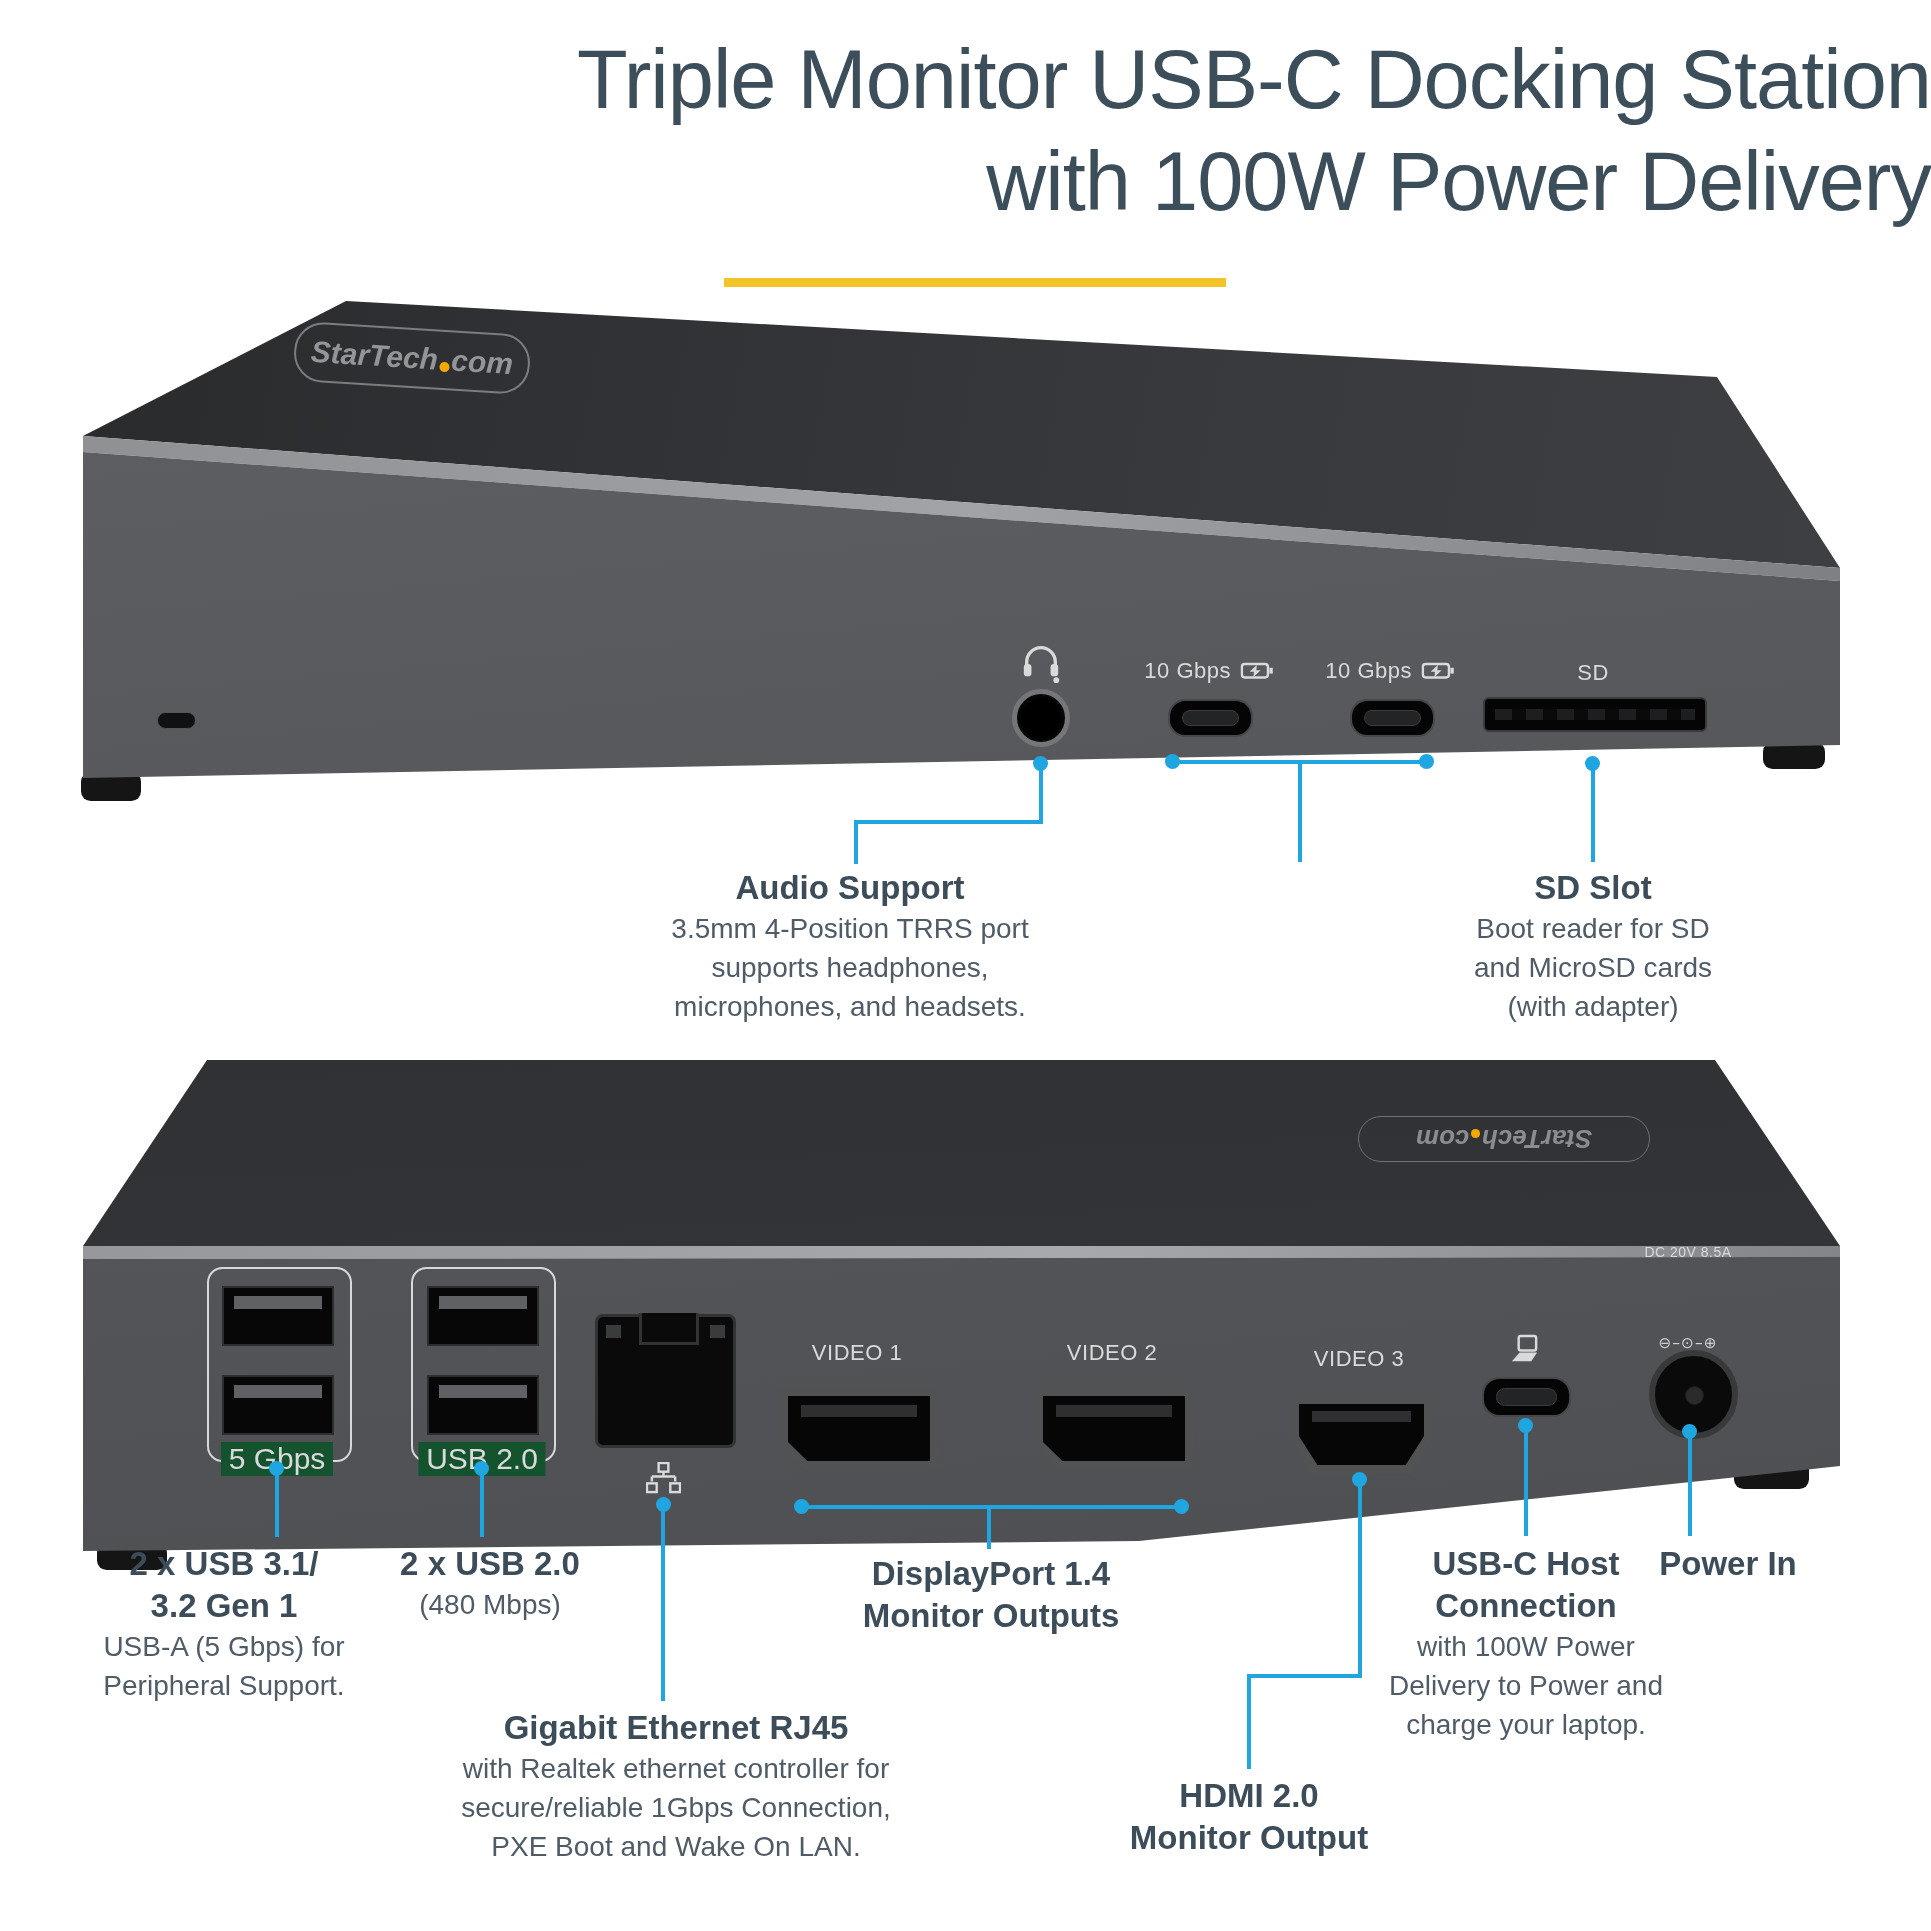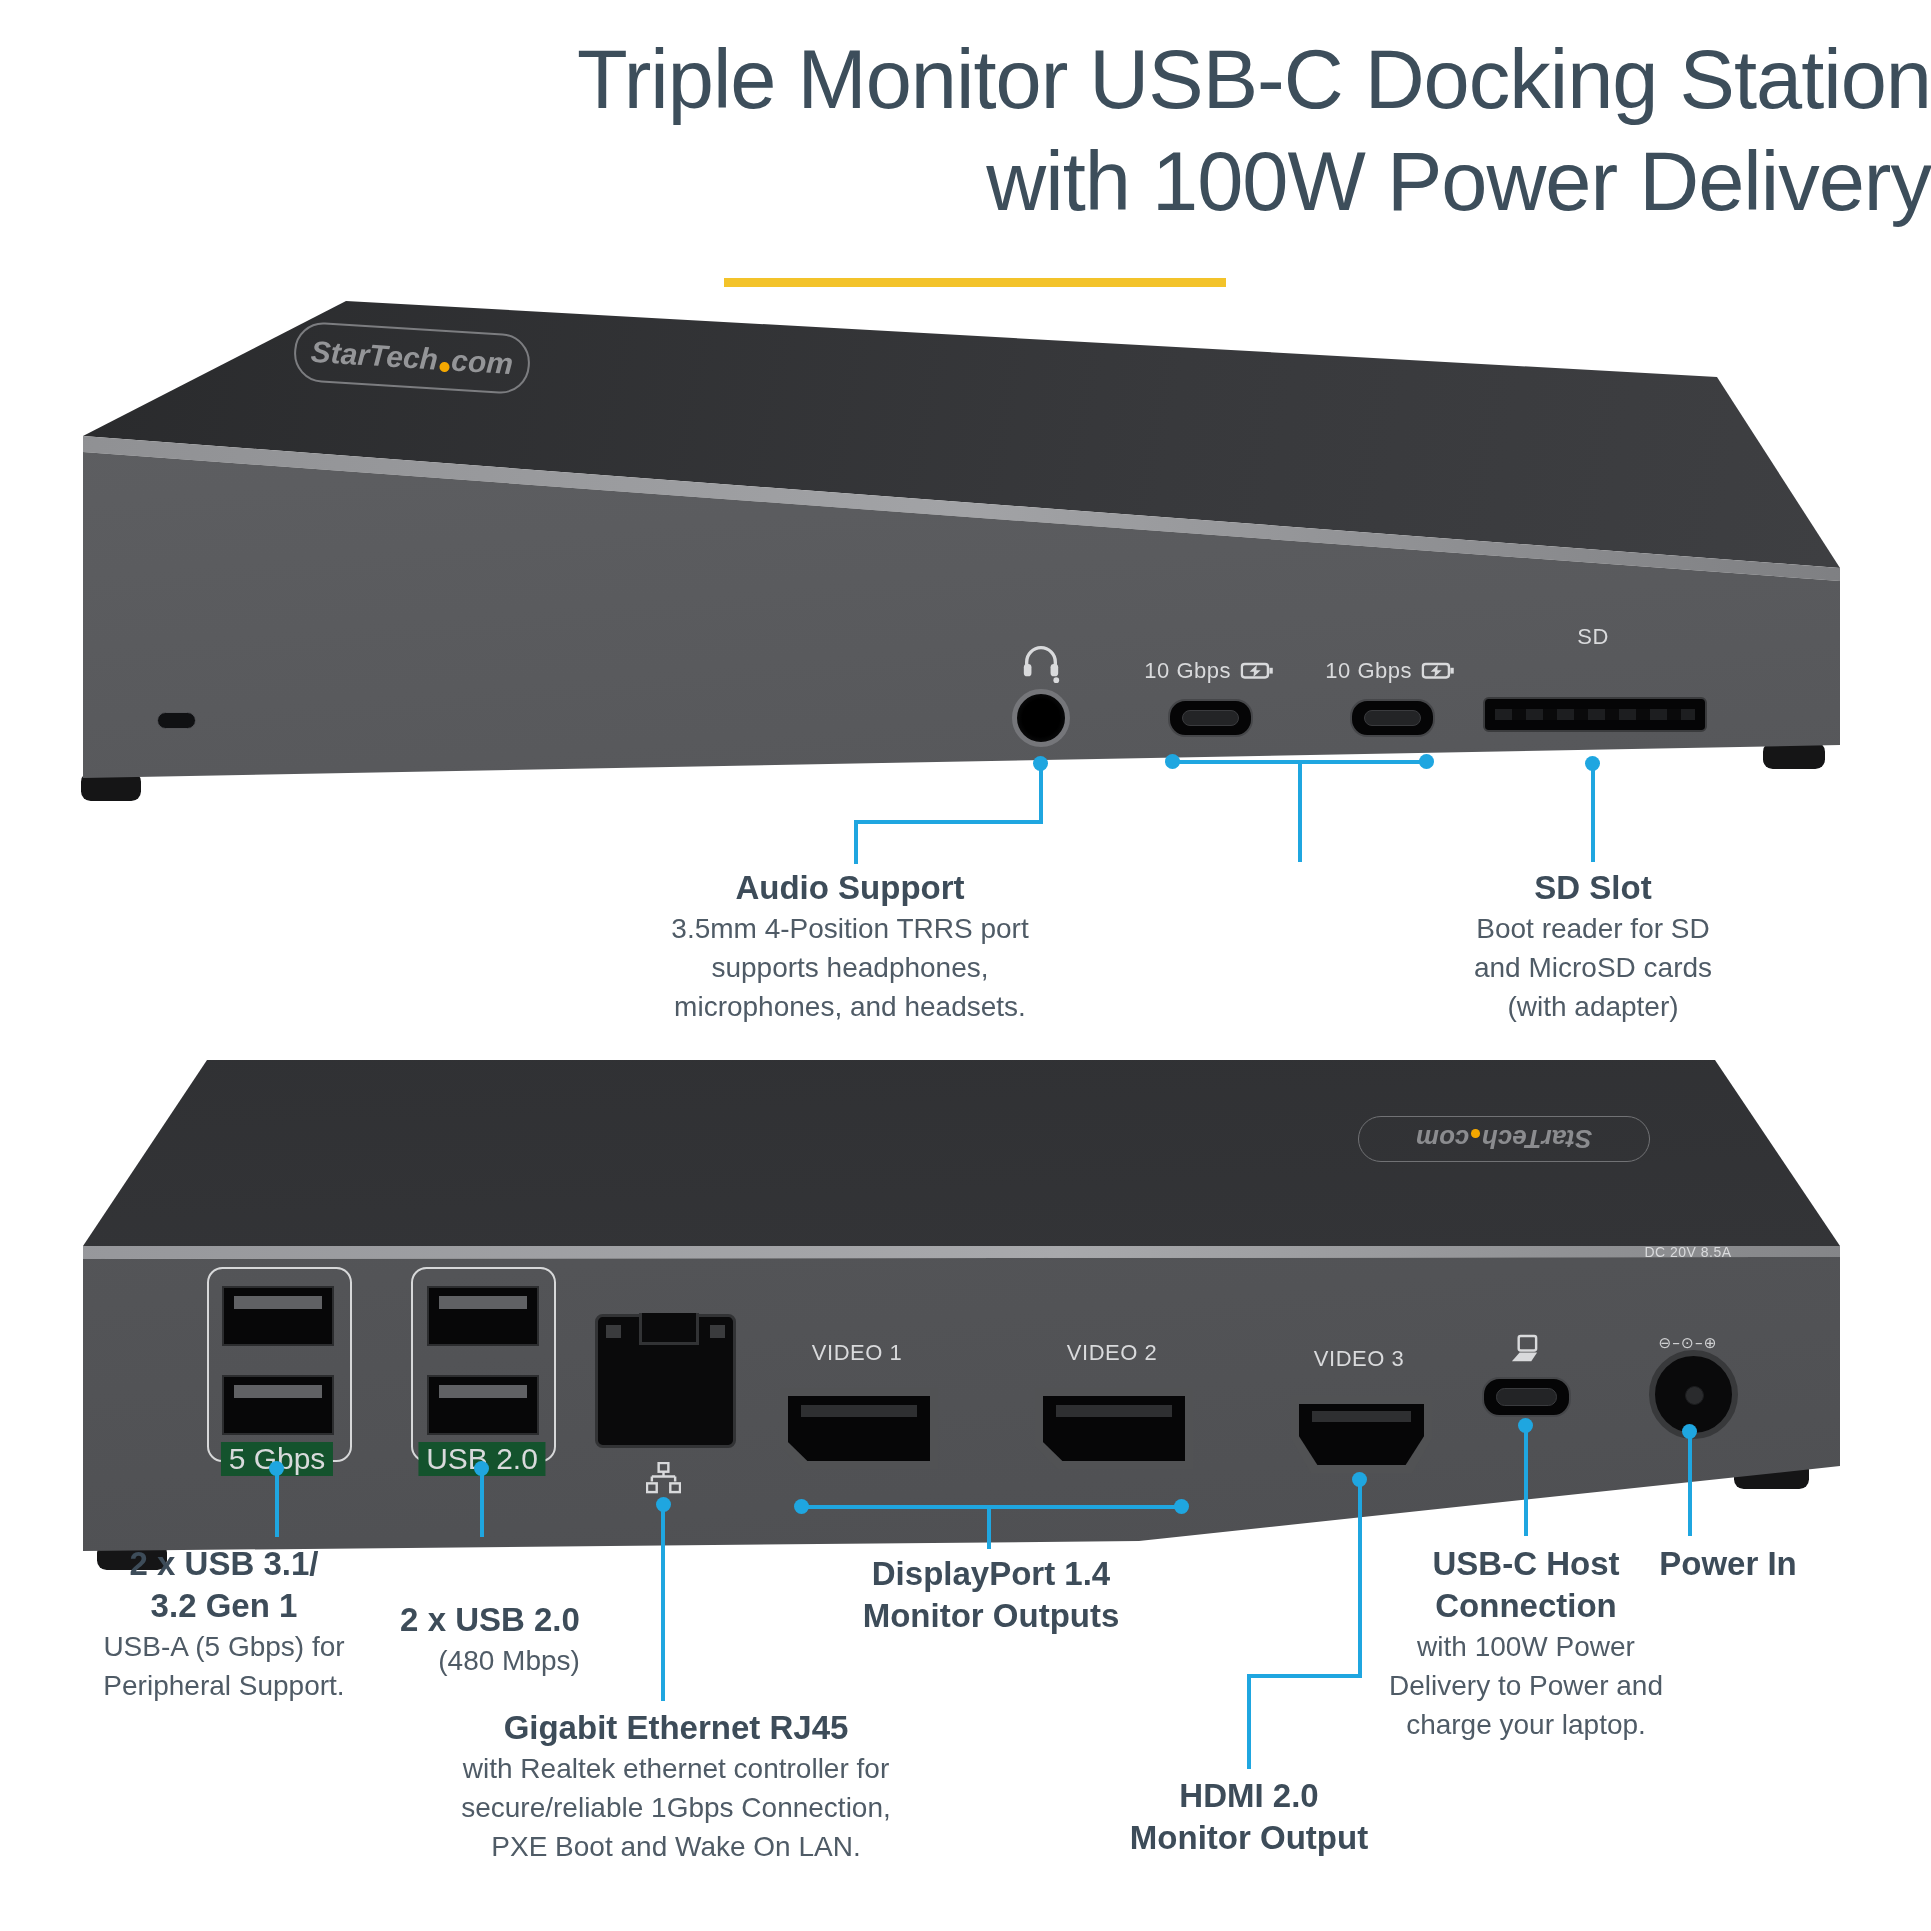--- a/index.html
+++ b/index.html
@@ -137,21 +137,21 @@
     <svg width="33" height="17.4" viewBox="0 0 34 18">
       <rect x="1.5" y="2" width="27" height="14" rx="3" fill="none" stroke="#d9dadc" stroke-width="2.5"></rect>
       <rect x="30" y="6" width="3.5" height="6" fill="#d9dadc"></rect>
       <path d="M17 3 L9.5 10 h4.5 L13.5 15.5 L21 8.5 h-4.5 Z" fill="#d9dadc"></path>
     </svg>
   </div>
   <div class="usbc" style="left:1350px;top:699px;">
       <div class="inner"></div>
     </div>
 
-  <div class="port-label" style="left:1593px;top:624px;">
+  <div class="port-label" style="left:1593px;top:660px;">
     <span>SD</span>
   </div>
   <div class="sd-slot">
       <div class="teeth"></div>
     </div>
 
   <div class="dot" style="left:1033px;top:756px;"></div>
   <div class="cl" style="left:1039px;top:764px;width:3.9px;height:60px;"></div>
   <div class="cl" style="left:854px;top:820px;width:188px;height:3.9px;"></div>
   <div class="cl" style="left:854px;top:820px;width:3.9px;height:44px;"></div>
@@ -287,21 +287,21 @@
   <div class="dot" style="left:1682px;top:1424px;"></div>
   <div class="cl" style="left:1688px;top:1432px;width:3.9px;height:104px;"></div>
 
   <div class="callout" style="left:224px;top:1543px;">
     <div class="h">2 x USB 3.1/</div>
     <div class="h">3.2 Gen 1</div>
     <div class="b">USB-A (5 Gbps) for</div>
     <div class="b">Peripheral Support.</div>
   </div>
 
-  <div class="callout" style="left:490px;top:1599px;text-align:right;">
+  <div class="callout" style="left:490px;top:1543px;">
     <div class="h">2 x USB 2.0</div>
     <div class="b">(480 Mbps)</div>
   </div>
 
   <div class="callout" style="left:676px;top:1707px;">
     <div class="h">Gigabit Ethernet RJ45</div>
     <div class="b">with Realtek ethernet controller for</div>
     <div class="b">secure/reliable 1Gbps Connection,</div>
     <div class="b">PXE Boot and Wake On LAN.</div>
   </div>

